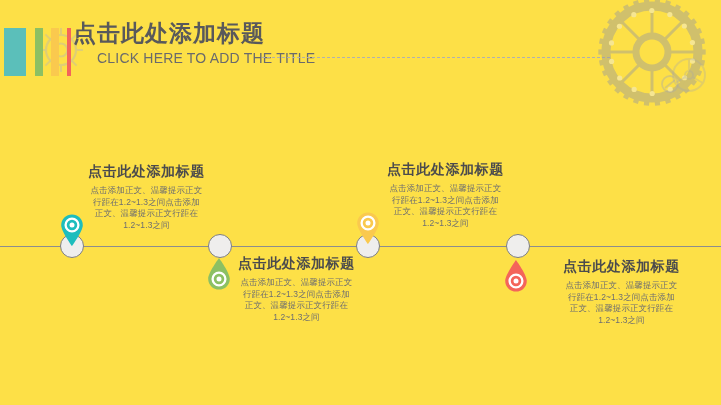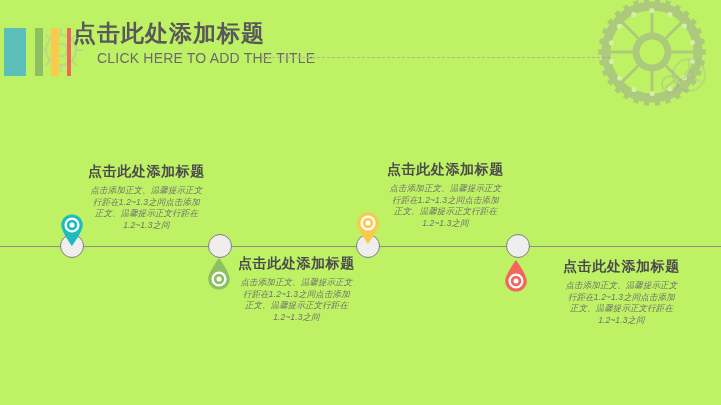--- a/index.html
+++ b/index.html
@@ -4,21 +4,21 @@
 <style>
   html, body {
     margin: 0;
     padding: 0;
     background: #ffffff;
   }
   #slide {
     position: relative;
     width: 721px;
     height: 405px;
-    background: #bef264;
+    background: #fde047;
     overflow: hidden;
     font-family: "Liberation Sans", "DejaVu Sans", sans-serif;
   }
 
   
   #header {
     position: absolute;
     left: 0;
     top: 0;
     width: 721px;
@@ -136,21 +136,21 @@
     line-height: 18px;
   }
   .grp-body {
     font-size: 8.5px;
     color: #6e6e70;
     line-height: 11.5px;
     text-align: center;
     letter-spacing: .1px;
     margin-top: 5px;
   }
-  .grp-body div { white-space: nowrap; font-style: italic; }
+  .grp-body div { white-space: nowrap; }
 
   
   .grp-upper { text-align: center; }
   .grp-upper .grp-heading { text-align: center; }
 
   
   .grp-lower .grp-heading { text-align: left; }
   .grp-lower .grp-body { text-align: center; }
 </style>
 </head>

